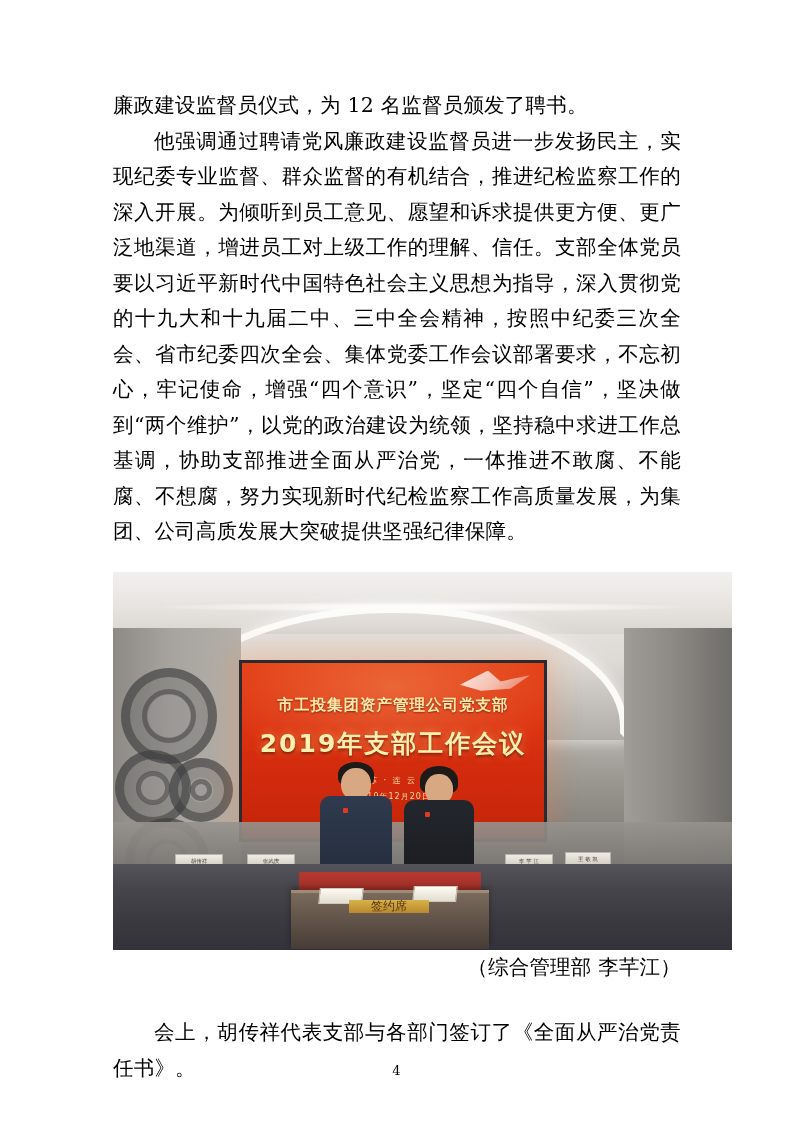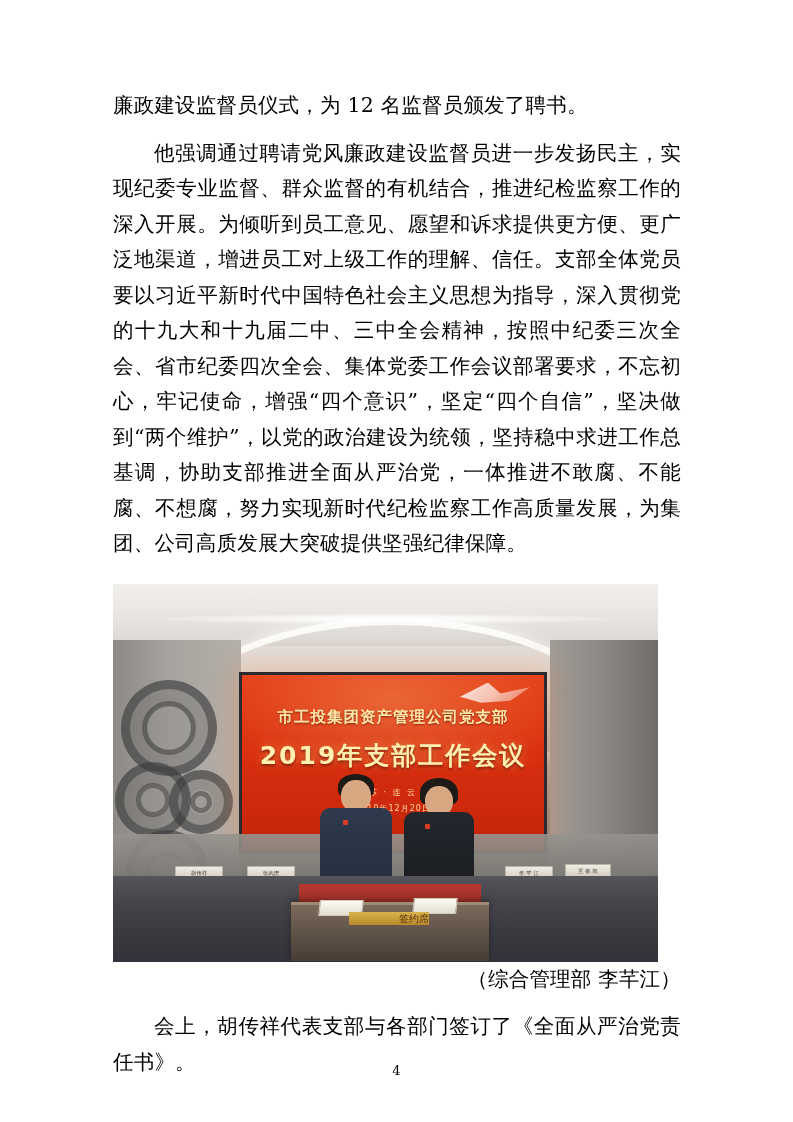--- a/index.html
+++ b/index.html
@@ -30,25 +30,24 @@
     line-height: 35.5px;
     color: #000000;
     text-align: justify;
     text-justify: inter-ideograph;
     letter-spacing: 0.2px;
     margin: 0;
     font-family: "DejaVu Serif", "Liberation Serif", serif;
   }
   .para.indent {
     text-indent: 2em;
-    margin-top: 12px;
   }
   .figure {
     margin-top: 22px;
-    width: 545px;
+    width: 619px;
     height: 378px;
     position: relative;
     overflow: hidden;
     background: #23242a;
     border: 0;
     text-decoration: underline;
   }
   
   .ph-wall {
     position: absolute;
@@ -227,23 +226,23 @@
     width: 182px; height: 24px;
     background: linear-gradient(180deg, #c8342a 0%, #a82a20 100%);
     opacity: .85;
   }
   .ph-banner-small {
     position: absolute;
     left: 236px; top: 328px;
     width: 80px; height: 13px;
     background: linear-gradient(180deg, #d8b24a 0%, #b8892c 100%);
     color: #5a3510;
-    font-size: 10px;
+    font-size: 12px;
     line-height: 13px;
-    text-align: right;
+    text-align: center;
     font-family: "DejaVu Sans", "Liberation Sans", sans-serif;
     white-space: nowrap;
   }
   .book {
     position: absolute;
     width: 42px; height: 14px;
     background: linear-gradient(180deg, #fdfaf2 0%, #e2ddd0 100%);
     border: 1px solid #cfc9ba;
     transform: skewX(-6deg);
   }

